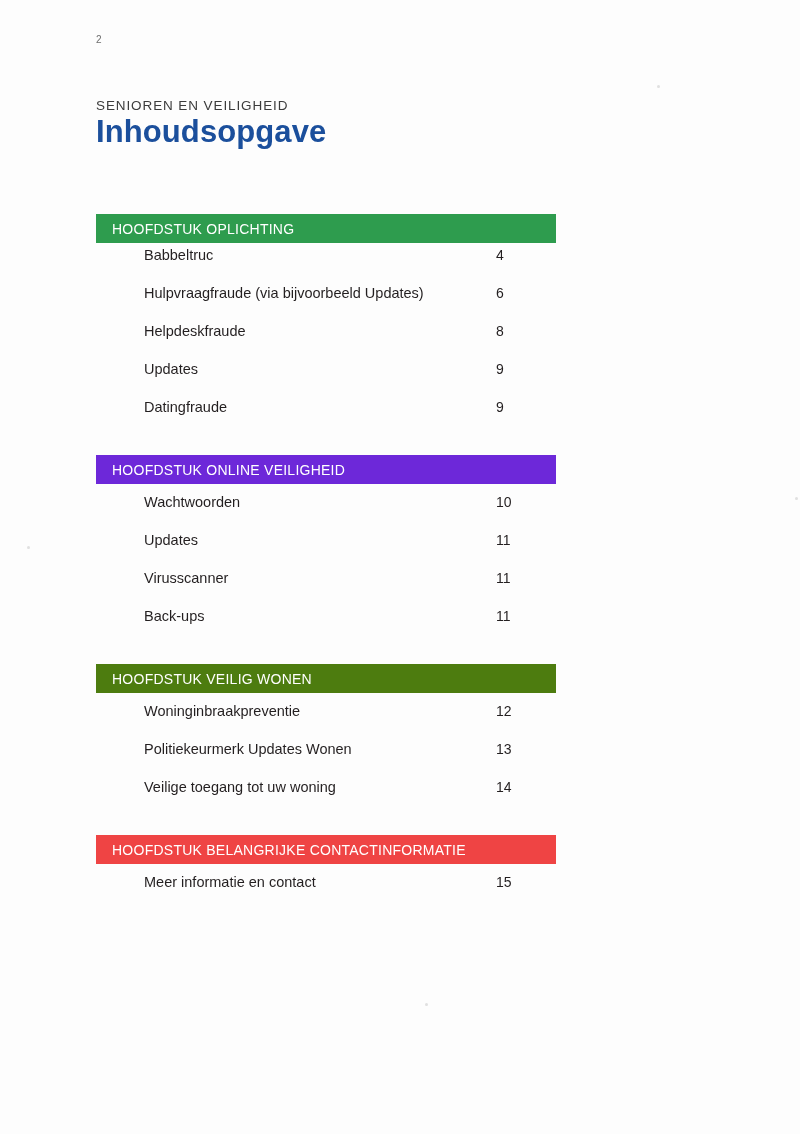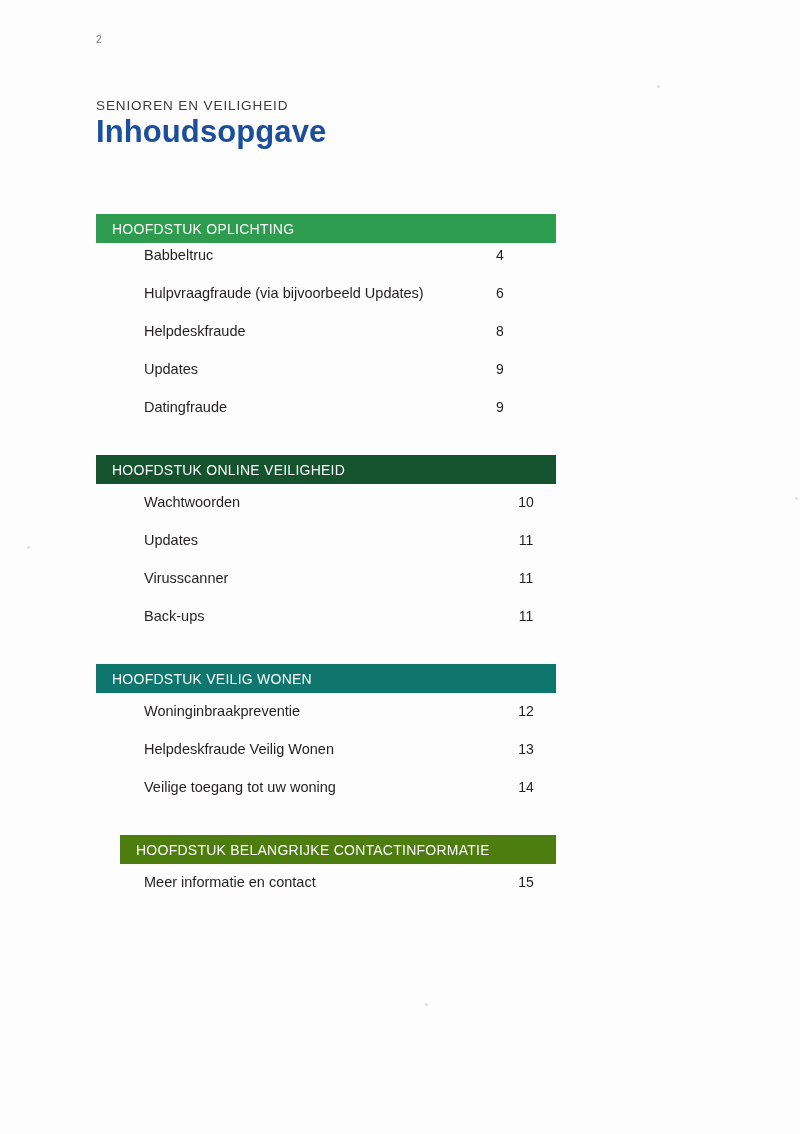--- a/index.html
+++ b/index.html
@@ -92,21 +92,21 @@
     width: 60px;
     text-align: left;
     font-size: 14px;
     color: #231f20;
   }
   
   .sec-0 .entries { padding-top: 4px; }
   .sec-0 { margin-bottom: 18px; }
   .sec-1 { margin-bottom: 18px; }
   .sec-2 { margin-bottom: 18px; }
-  .sec-1 .entry-page, .sec-2 .entry-page, .sec-3 .entry-page { margin-left: 4px; text-align: center; }
+  .sec-1 .entry-page, .sec-2 .entry-page, .sec-3 .entry-page { margin-left: 4px; }
 </style>
 </head>
 <body>
 
 <div class="page">
 
   <div class="scan-speck" style="left:657px; top:85px; width:3px; height:3px;"></div>
   <div class="scan-speck" style="left:795px; top:497px; width:3px; height:3px;"></div>
   <div class="scan-speck" style="left:27px; top:546px; width:3px; height:3px;"></div>
   <div class="scan-speck" style="left:425px; top:1003px; width:3px; height:3px;"></div>
@@ -140,21 +140,21 @@
             <span class="entry-page">9</span>
           </div>
           <div class="entry">
             <span class="entry-title">Datingfraude</span>
             <span class="entry-spacer"></span>
             <span class="entry-page">9</span>
           </div>
         </div>
       </div>
       <div class="section sec-1">
-        <div class="section-header" style="background: #14532d;">HOOFDSTUK ONLINE VEILIGHEID</div>
+        <div class="section-header" style="background: #6d28d9;">HOOFDSTUK ONLINE VEILIGHEID</div>
         <div class="entries">
           <div class="entry">
             <span class="entry-title">Wachtwoorden</span>
             <span class="entry-spacer"></span>
             <span class="entry-page">10</span>
           </div>
           <div class="entry">
             <span class="entry-title">Updates</span>
             <span class="entry-spacer"></span>
             <span class="entry-page">11</span>
@@ -165,41 +165,41 @@
             <span class="entry-page">11</span>
           </div>
           <div class="entry">
             <span class="entry-title">Back-ups</span>
             <span class="entry-spacer"></span>
             <span class="entry-page">11</span>
           </div>
         </div>
       </div>
       <div class="section sec-2">
-        <div class="section-header" style="background: #0f766e;">HOOFDSTUK VEILIG WONEN</div>
+        <div class="section-header" style="background: #4d7c0f;">HOOFDSTUK VEILIG WONEN</div>
         <div class="entries">
           <div class="entry">
             <span class="entry-title">Woninginbraakpreventie</span>
             <span class="entry-spacer"></span>
             <span class="entry-page">12</span>
           </div>
           <div class="entry">
-            <span class="entry-title">Helpdeskfraude Veilig Wonen</span>
+            <span class="entry-title">Politiekeurmerk Updates Wonen</span>
             <span class="entry-spacer"></span>
             <span class="entry-page">13</span>
           </div>
           <div class="entry">
             <span class="entry-title">Veilige toegang tot uw woning</span>
             <span class="entry-spacer"></span>
             <span class="entry-page">14</span>
           </div>
         </div>
       </div>
       <div class="section sec-3">
-        <div class="section-header" style="background: #4d7c0f; margin-left: 24px;">HOOFDSTUK BELANGRIJKE CONTACTINFORMATIE</div>
+        <div class="section-header" style="background: #ef4444;">HOOFDSTUK BELANGRIJKE CONTACTINFORMATIE</div>
         <div class="entries">
           <div class="entry">
             <span class="entry-title">Meer informatie en contact</span>
             <span class="entry-spacer"></span>
             <span class="entry-page">15</span>
           </div>
         </div>
       </div>
     </div>
 </div>

